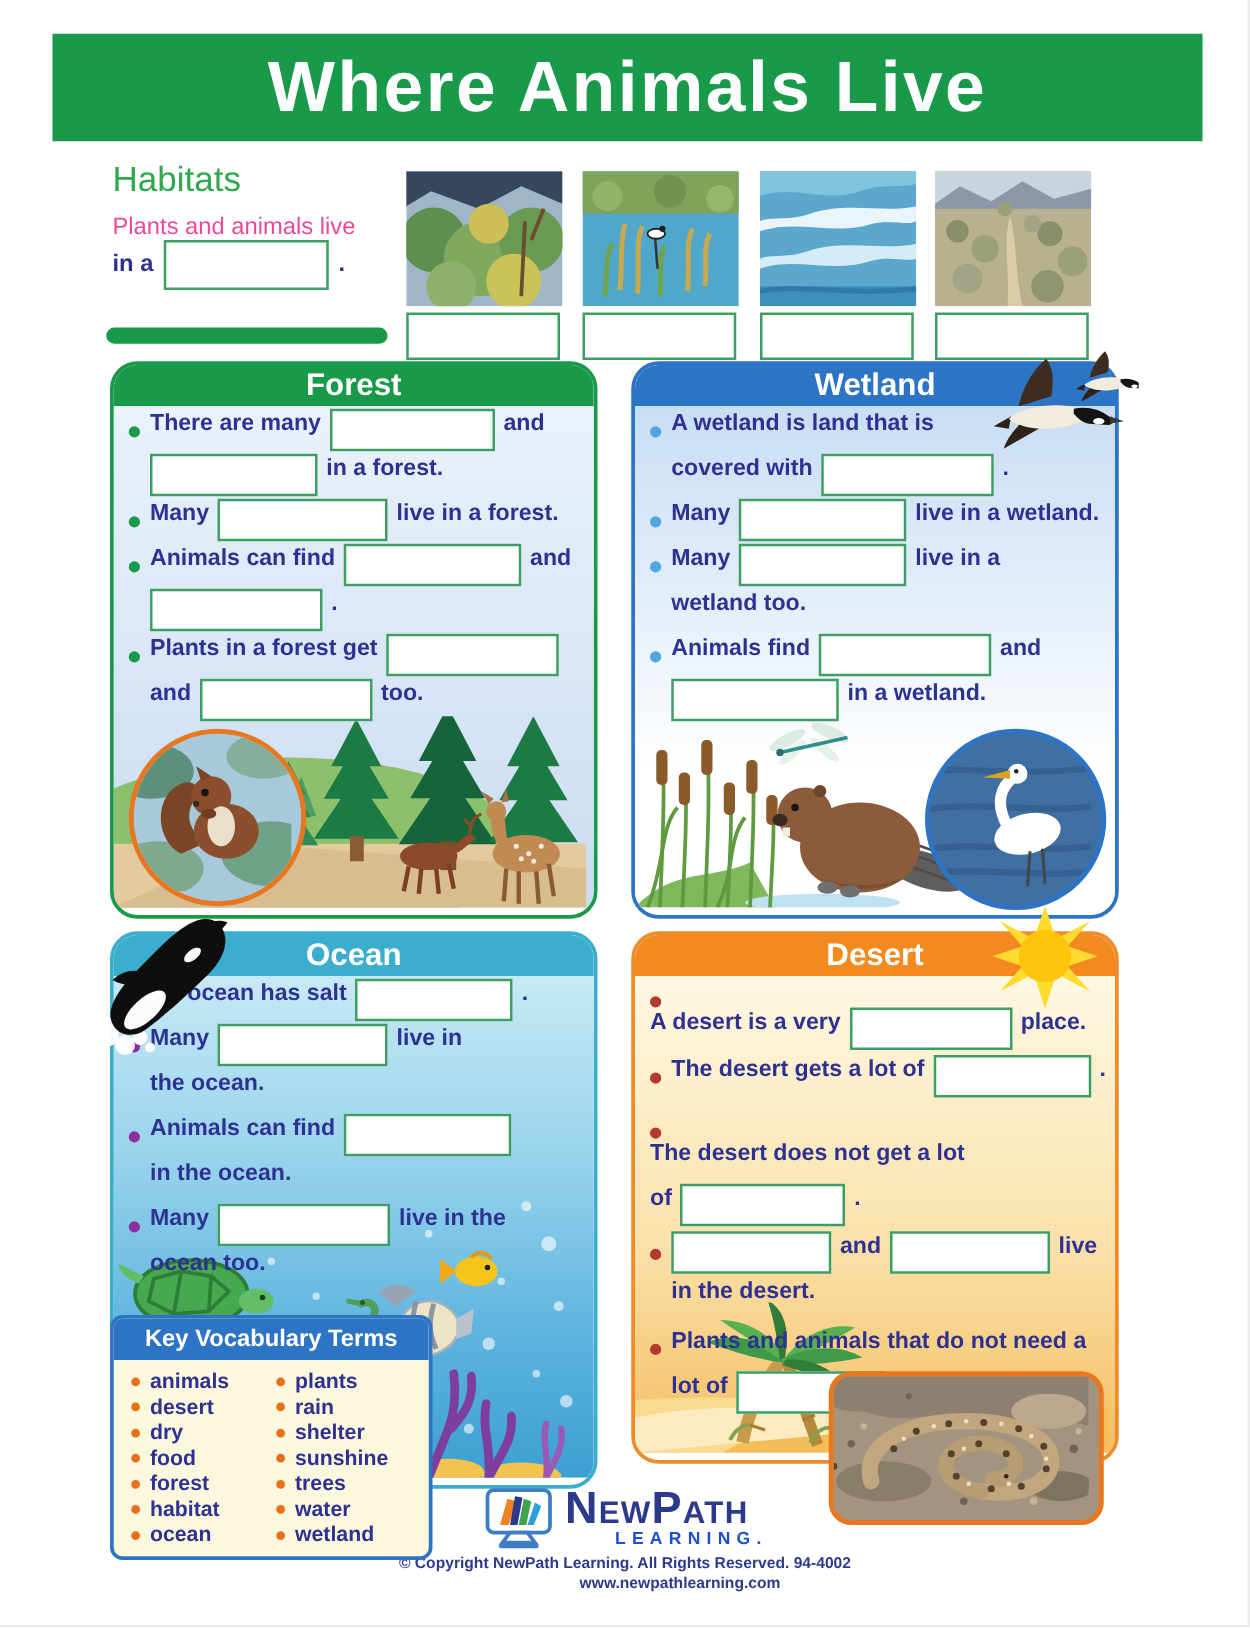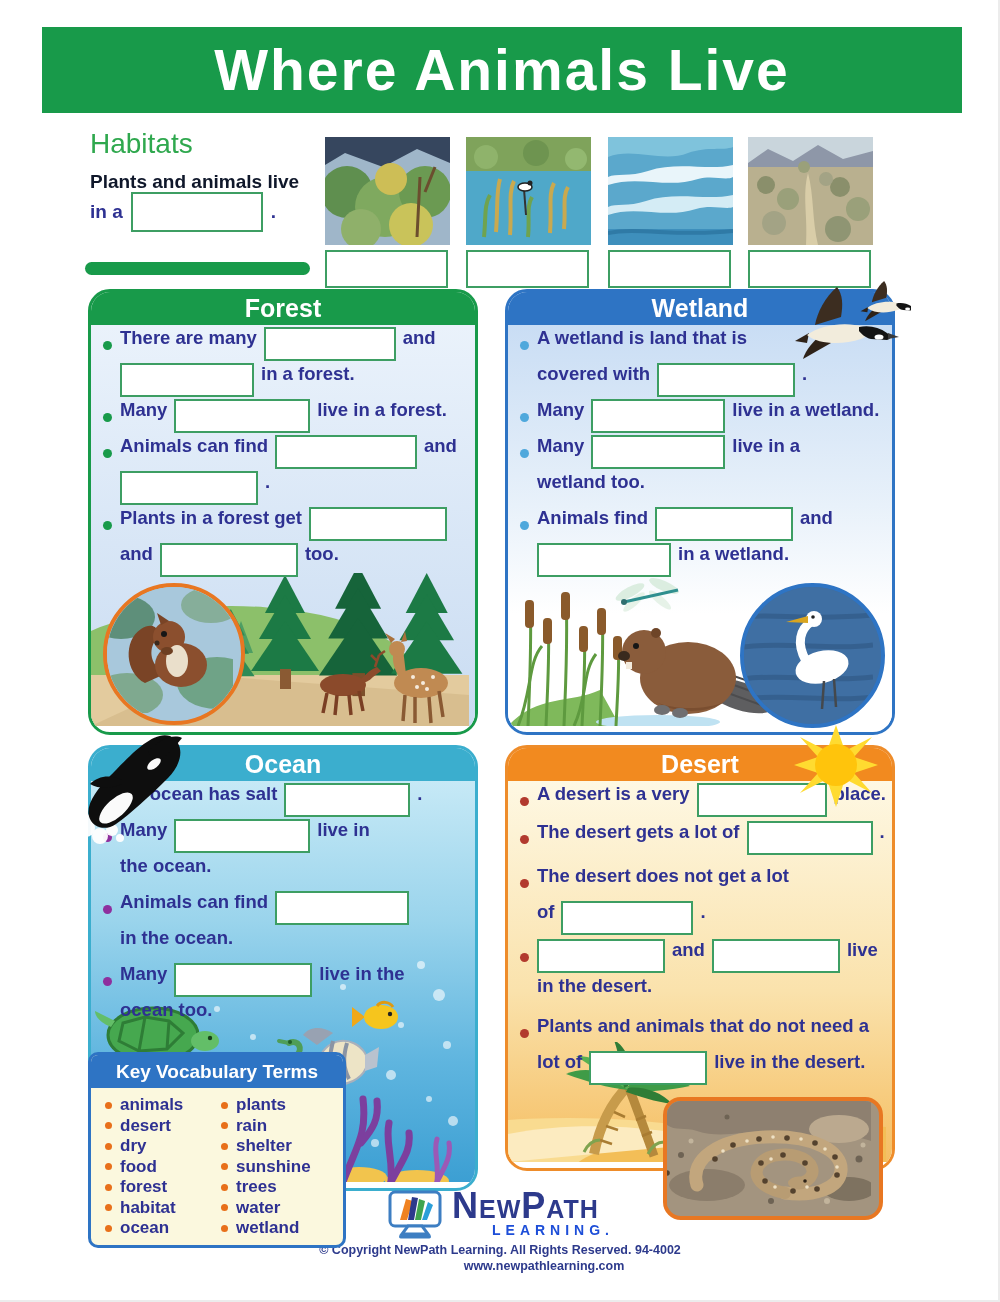--- a/index.html
+++ b/index.html
@@ -4,21 +4,21 @@
 <style>
   html,body{margin:0;padding:0;background:#ffffff;}
   .page{position:relative;width:1000px;height:1302px;background:#fff;overflow:hidden;
         font-family:"Liberation Sans",sans-serif;box-shadow:inset -2px -2px 0 #ececec;}
   
   .banner{position:absolute;left:42px;top:27px;width:920px;height:86px;background:#189A4A;
           display:flex;align-items:center;justify-content:center;}
   .banner h1{margin:0;color:#fff;font-size:57px;font-weight:bold;letter-spacing:2px;}
   
   .hab-head{position:absolute;left:90px;top:128px;font-size:28px;font-weight:normal;color:#2FA84E;}
-  .hab-line1{position:absolute;left:90px;top:171px;font-size:19px;font-weight:bold;color:#0f172a;}
+  .hab-line1{position:absolute;left:90px;top:171px;font-size:19px;font-weight:normal;color:#ec4899;}
   .hab-line2{position:absolute;left:90px;top:192px;display:flex;align-items:center;gap:8px;
              font-size:19px;font-weight:bold;color:#2E3192;}
   .hab-line2 .blank{width:130px;height:36px;}
   .green-bar{position:absolute;left:85px;top:262px;width:225px;height:13px;border-radius:7px;background:#189A4A;}
   
   .photo-col{position:absolute;top:137px;width:125px;}
   .photo-col svg{display:block;width:125px;height:108px;}
   .photo-blank{margin-top:5px;width:119px;height:34px;background:#fff;border:2px solid #3D9E63;}
   
   .blank{display:inline-block;background:#fff;border:2px solid #3D9E63;height:30px;flex:none;}
@@ -49,21 +49,21 @@
   
   .panel.ocean{left:88px;top:745px;height:440px;border-color:#3BAECE;}
   .ocean .panel-header{background:#3BAECE;}
   .ocean .panel-body{height:401px;background:linear-gradient(#C6E9F6 0%,#9AD4EC 35%,#5FB5DF 70%,#3C9FD3 100%);}
   .ocean .dot{background:#8E2F9E;}
   
   .panel.desert{left:505px;top:745px;height:420px;border-color:#EE8C2A;}
   .desert .panel-header{background:#F28A1F;}
   .desert .panel-body{height:381px;background:linear-gradient(#FEF8E3 0%,#FAE2AC 55%,#F5BE62 100%);}
   .desert .dot{background:#B23A2E;}
-  .mb2{margin-bottom:2px;} .mb8{margin-bottom:8px;} .mb4{margin-bottom:4px;}
+  .mb2{margin-bottom:2px;flex-direction:column;} .mb8{margin-bottom:8px;} .mb4{margin-bottom:4px;}
   
   .geese{position:absolute;left:783px;top:279px;width:128px;height:86px;z-index:6;}
   .orca{position:absolute;left:70px;top:724px;width:128px;height:122px;z-index:6;}
   .sun{position:absolute;left:788px;top:725px;width:92px;height:84px;z-index:6;}
   .snake-photo{position:absolute;left:663px;top:1097px;width:212px;height:115px;border-radius:18px;
                border:4px solid #E87722;overflow:hidden;z-index:7;background:#A3947F;}
   
   .vocab{position:absolute;left:88px;top:1052px;width:252px;height:190px;border:3px solid #2E74C4;
          border-radius:10px;overflow:hidden;background:#FBF8DE;z-index:8;}
   .vocab-header{height:33px;line-height:33px;background:#2E74C4;color:#fff;text-align:center;

